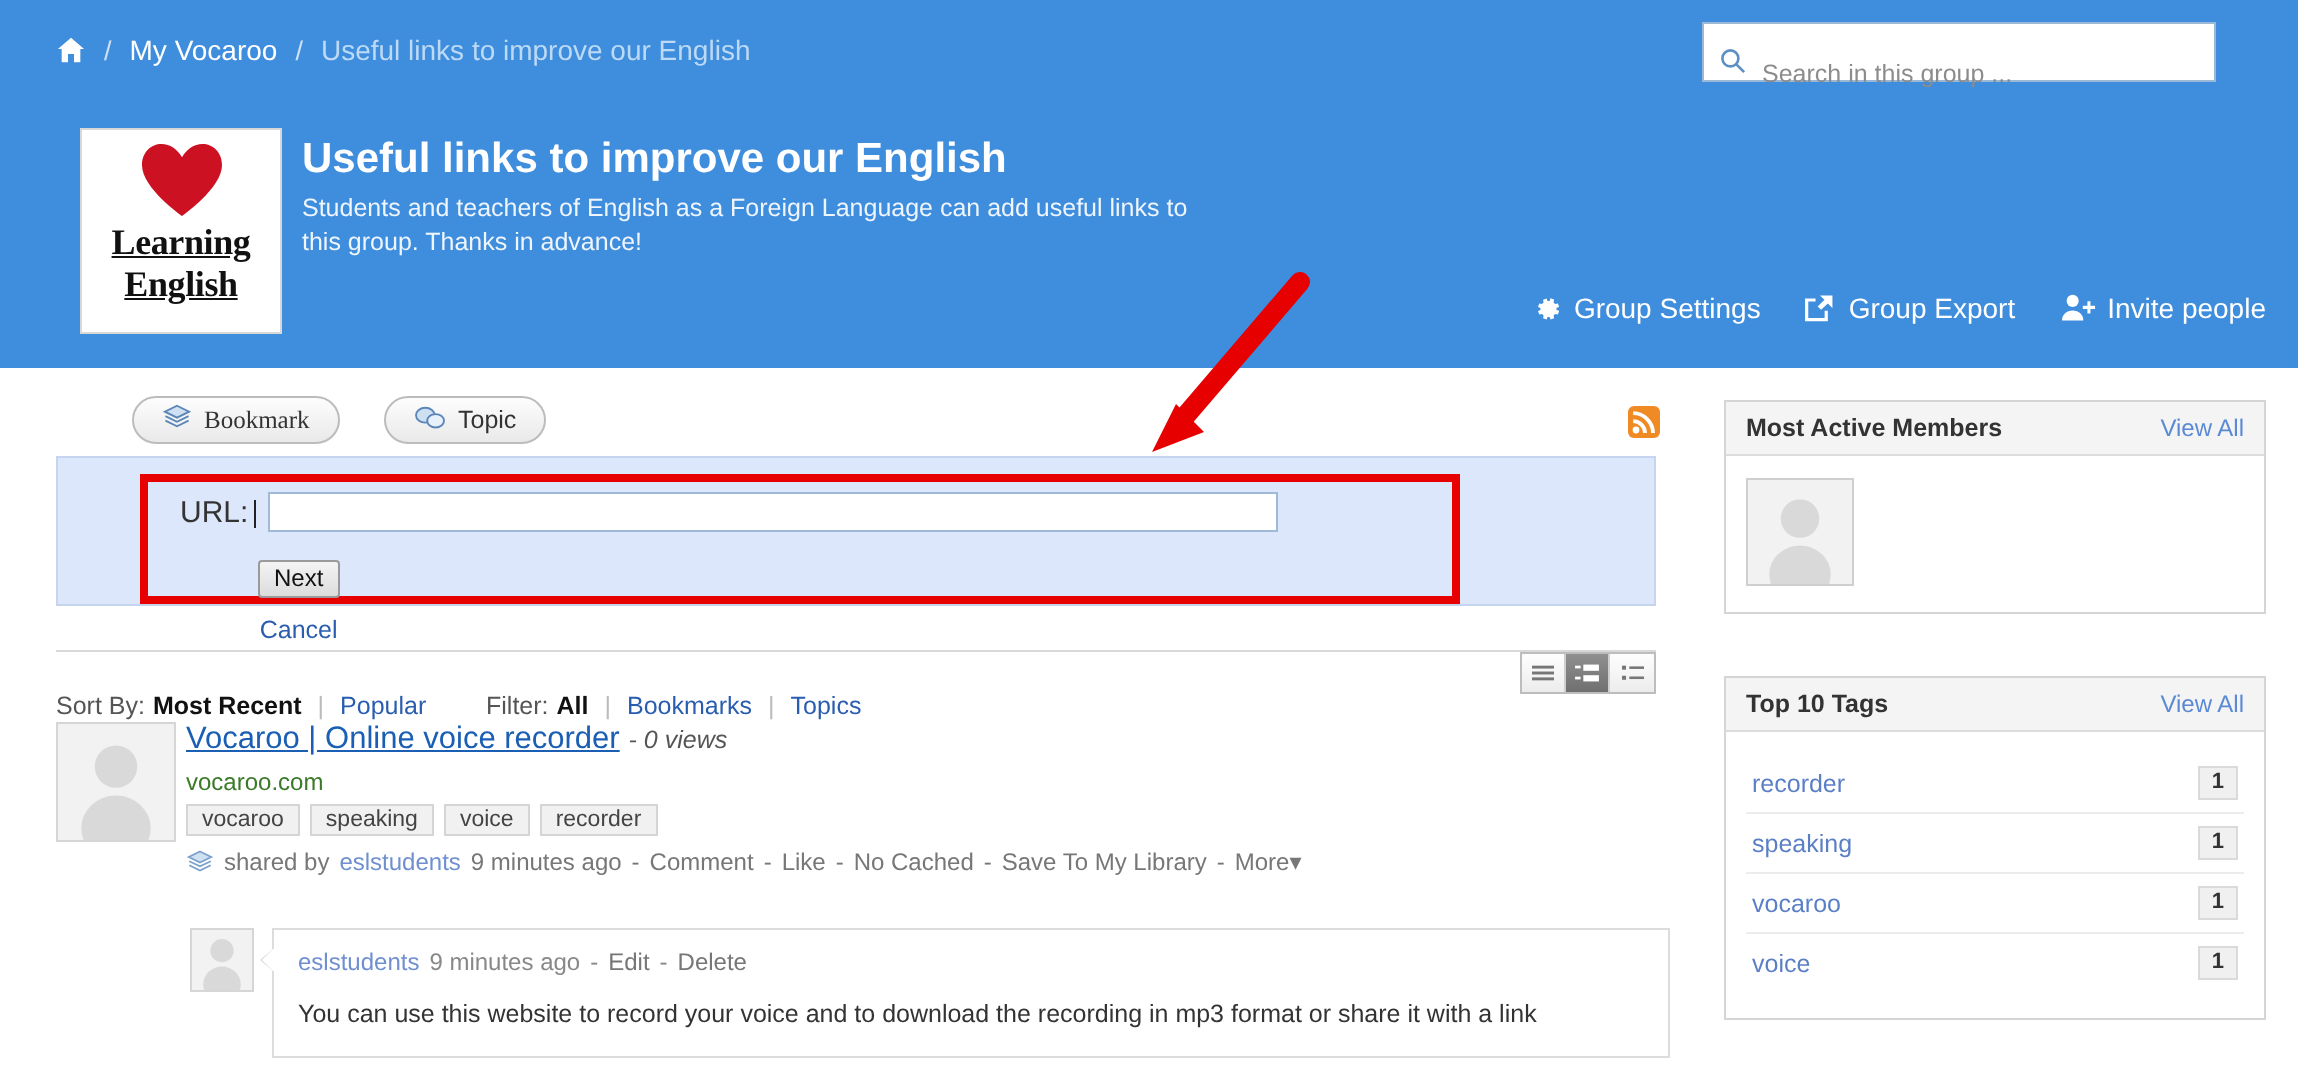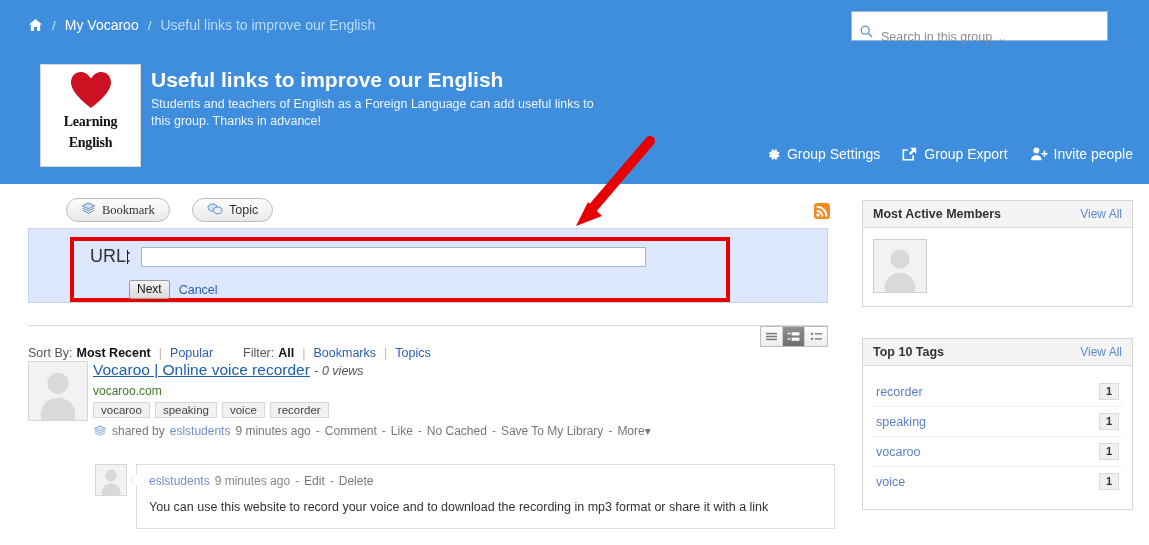--- a/index.html
+++ b/index.html
@@ -42,22 +42,23 @@
 
   .logo {
     position:absolute; left:40px; top:64px; width:101px; height:103px;
     background:#ffffff; border:1px solid #d8d8d8;
     display:flex; flex-direction:column; align-items:center; justify-content:flex-start;
     padding-top:5px; overflow:hidden;
   }
   .logo-heart { width:44px; height:40px; margin-bottom:1px; }
   .logo-txt {
     font-family:"Liberation Serif", serif; font-weight:bold;
-    color:#111; font-size:14px; line-height:21px; text-align:left;
+    color:#111; font-size:18px; line-height:21px; text-align:left;
     letter-spacing:-0.2px;
+    text-decoration:underline;
   }
 
   .group-title {
     position:absolute; left:151px; top:68px;
     font-size:21px; font-weight:bold; color:#ffffff;
   }
   .group-desc {
     position:absolute; left:151px; top:96px; width:455px;
     font-size:12.5px; line-height:17px; color:#eef5fd;
   }
@@ -101,33 +102,33 @@
     background:#dde7fb; border:1px solid #c6d4ef;
   }
   .redbox {
     position:absolute; left:70px; top:237px; width:660px; height:65px;
     border:4px solid #e60000; background:transparent; pointer-events:none;
   }
   .url-row {
     position:absolute; left:90px; top:246px;
     display:flex; align-items:center; gap:10px;
   }
-  .url-label { font-size:18px; color:#333; }
+  .url-label { font-size:15px; color:#333; }
   .url-input {
     width:505px; height:20px; background:#fff;
     border:1px solid #9fb9d8; outline:none;
     font-family:"Liberation Sans", sans-serif; font-size:12.5px;
     color:#222; padding:0 3px;
   }
   .url-caret {
     position:absolute; left:127px; top:250px; width:1px; height:14px; background:#222;
   }
   .url-actions {
     position:absolute; left:129px; top:280px;
-    display:flex; align-items:center; gap:9px;
+    display:flex; align-items:center; gap:9px;flex-direction:column;
   }
   .btn-next {
     min-width:40px; height:19px; padding:0 7px;
     background:linear-gradient(#f4f4f4,#dcdcdc);
     border:1px solid #9a9a9a; border-radius:2px;
     font-family:"Liberation Sans", sans-serif; font-size:12px; color:#111;
     cursor:pointer; line-height:17px;
   }
   .lnk { color:#2a5db0; font-size:12.5px; text-decoration:none; cursor:pointer; }
 

